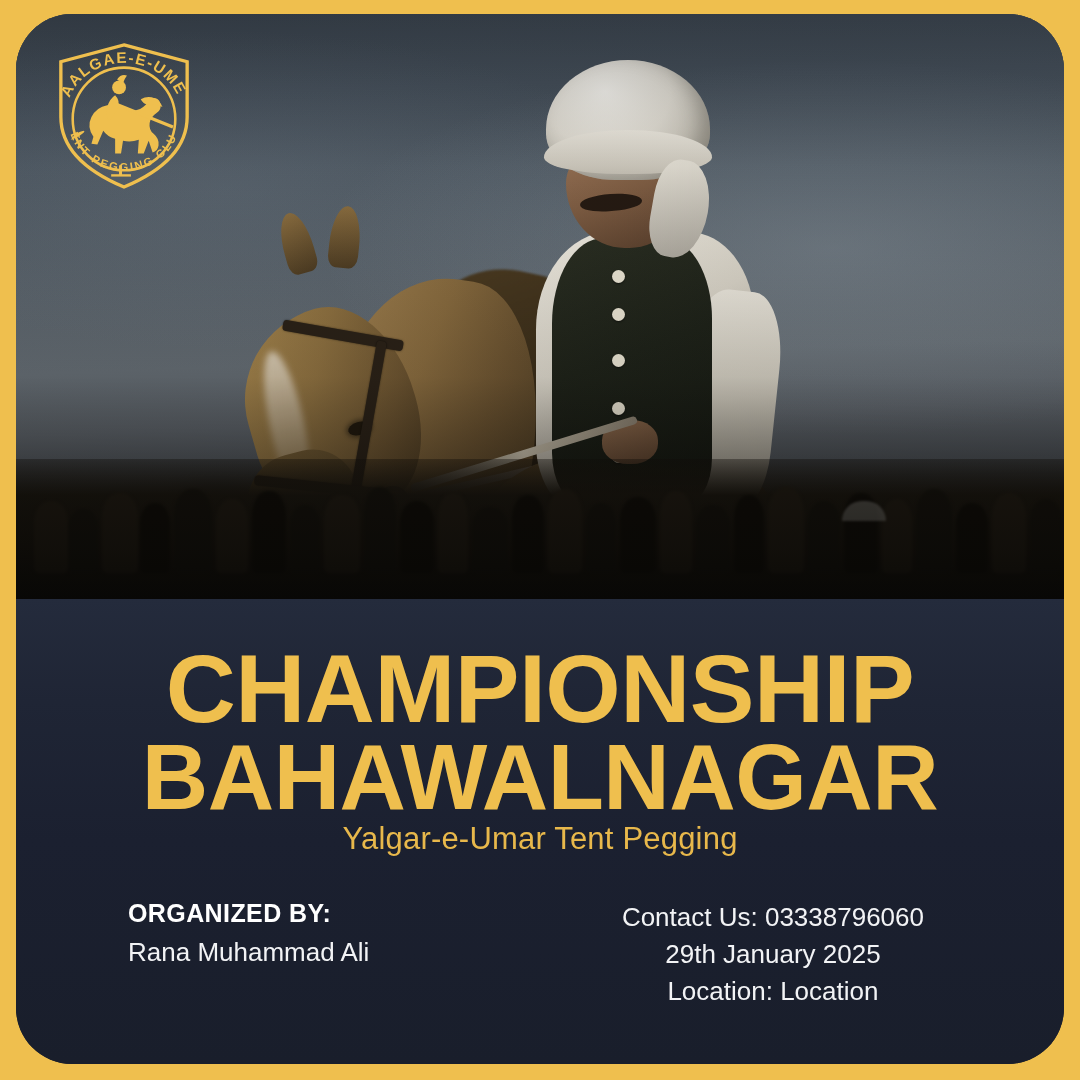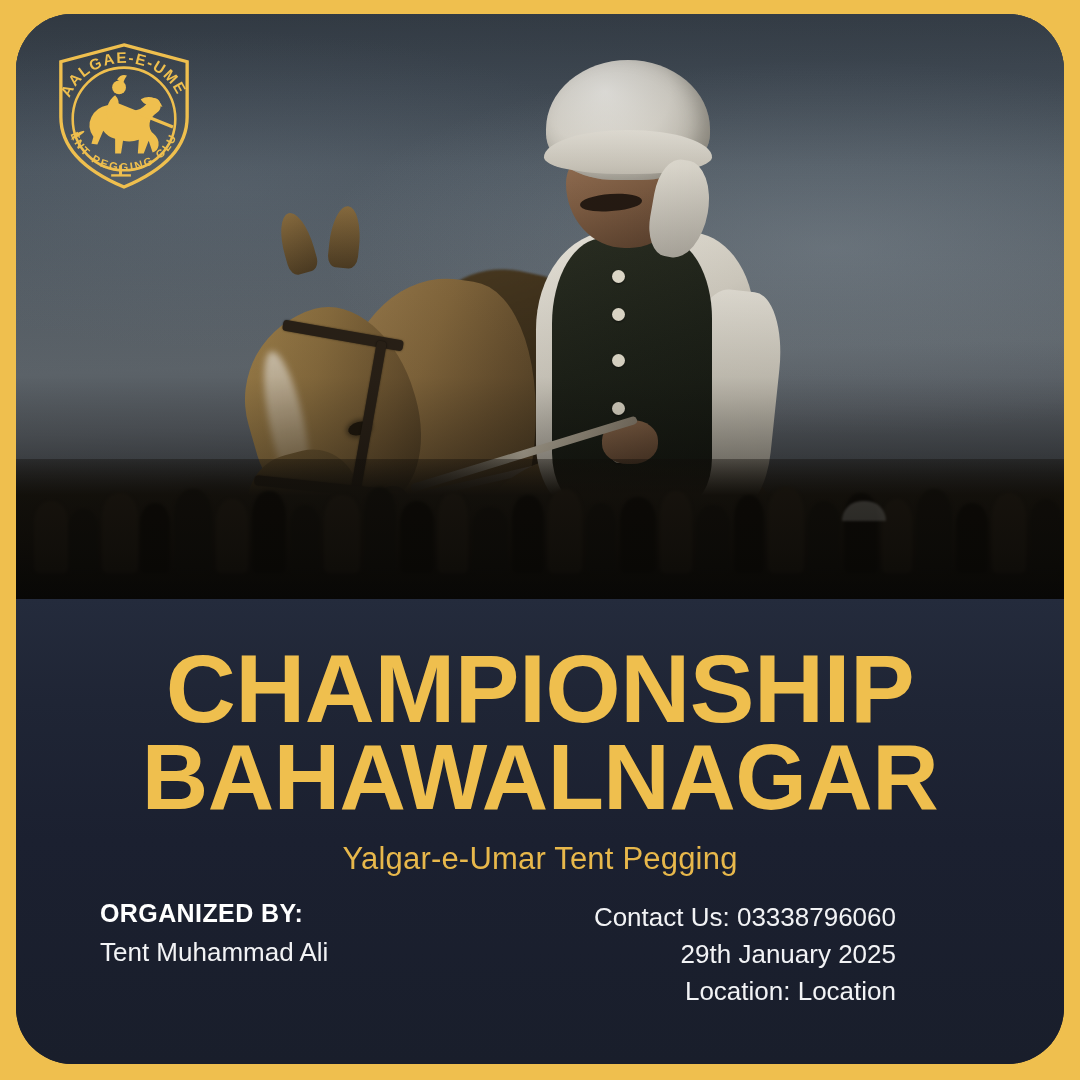--- a/index.html
+++ b/index.html
@@ -315,50 +315,49 @@
     color: #EFBF4E;
     font-weight: bold;
     font-size: 92px;
     line-height: 0.94;
     letter-spacing: -0.5px;
     white-space: nowrap;
   }
   .title-line.l2 { font-size: 97px; }
 
   .subtitle {
-    margin-top: 20px;
     color: #E8B84B;
     font-size: 31px;
     letter-spacing: 0.2px;
   }
 
   
   #footer {
     position: absolute;
     left: 0; right: 0;
     top: 300px;
-    padding: 0 76px 0 84px;
+    padding: 0 76px 0 112px;
     display: flex;
     justify-content: space-between;
     align-items: flex-start;
   }
 
   .org-label {
     color: #ffffff;
     font-weight: bold;
     font-size: 25px;
     letter-spacing: 0.4px;
   }
   .org-name {
     color: #f2f3f5;
     font-size: 26px;
     margin-top: 9px;
   }
 
-  #contact-block { text-align: right; margin-right: 92px; }
+  #contact-block { text-align: center; margin-right: 64px; }
   .contact-line {
     color: #f2f3f5;
     font-size: 26px;
     line-height: 1.42;
   }
 </style>
 </head>
 <body>
 
 <div id="poster">
@@ -476,21 +475,21 @@
 
       <div id="title-block">
         <div class="title-line l2">CHAMPIONSHIP</div>
         <div class="title-line l1">BAHAWALNAGAR</div>
         <div class="subtitle">Yalgar-e-Umar Tent Pegging</div>
       </div>
 
       <div id="footer">
         <div id="organizer-block">
           <div class="org-label">ORGANIZED BY:</div>
-          <div class="org-name">Tent Muhammad Ali</div>
+          <div class="org-name">Rana Muhammad Ali</div>
         </div>
 
         <div id="contact-block">
           <div class="contact-line">Contact Us: 03338796060</div>
           <div class="contact-line">29th January 2025</div>
           <div class="contact-line">Location: Location</div>
         </div>
       </div>
 
     </div>

